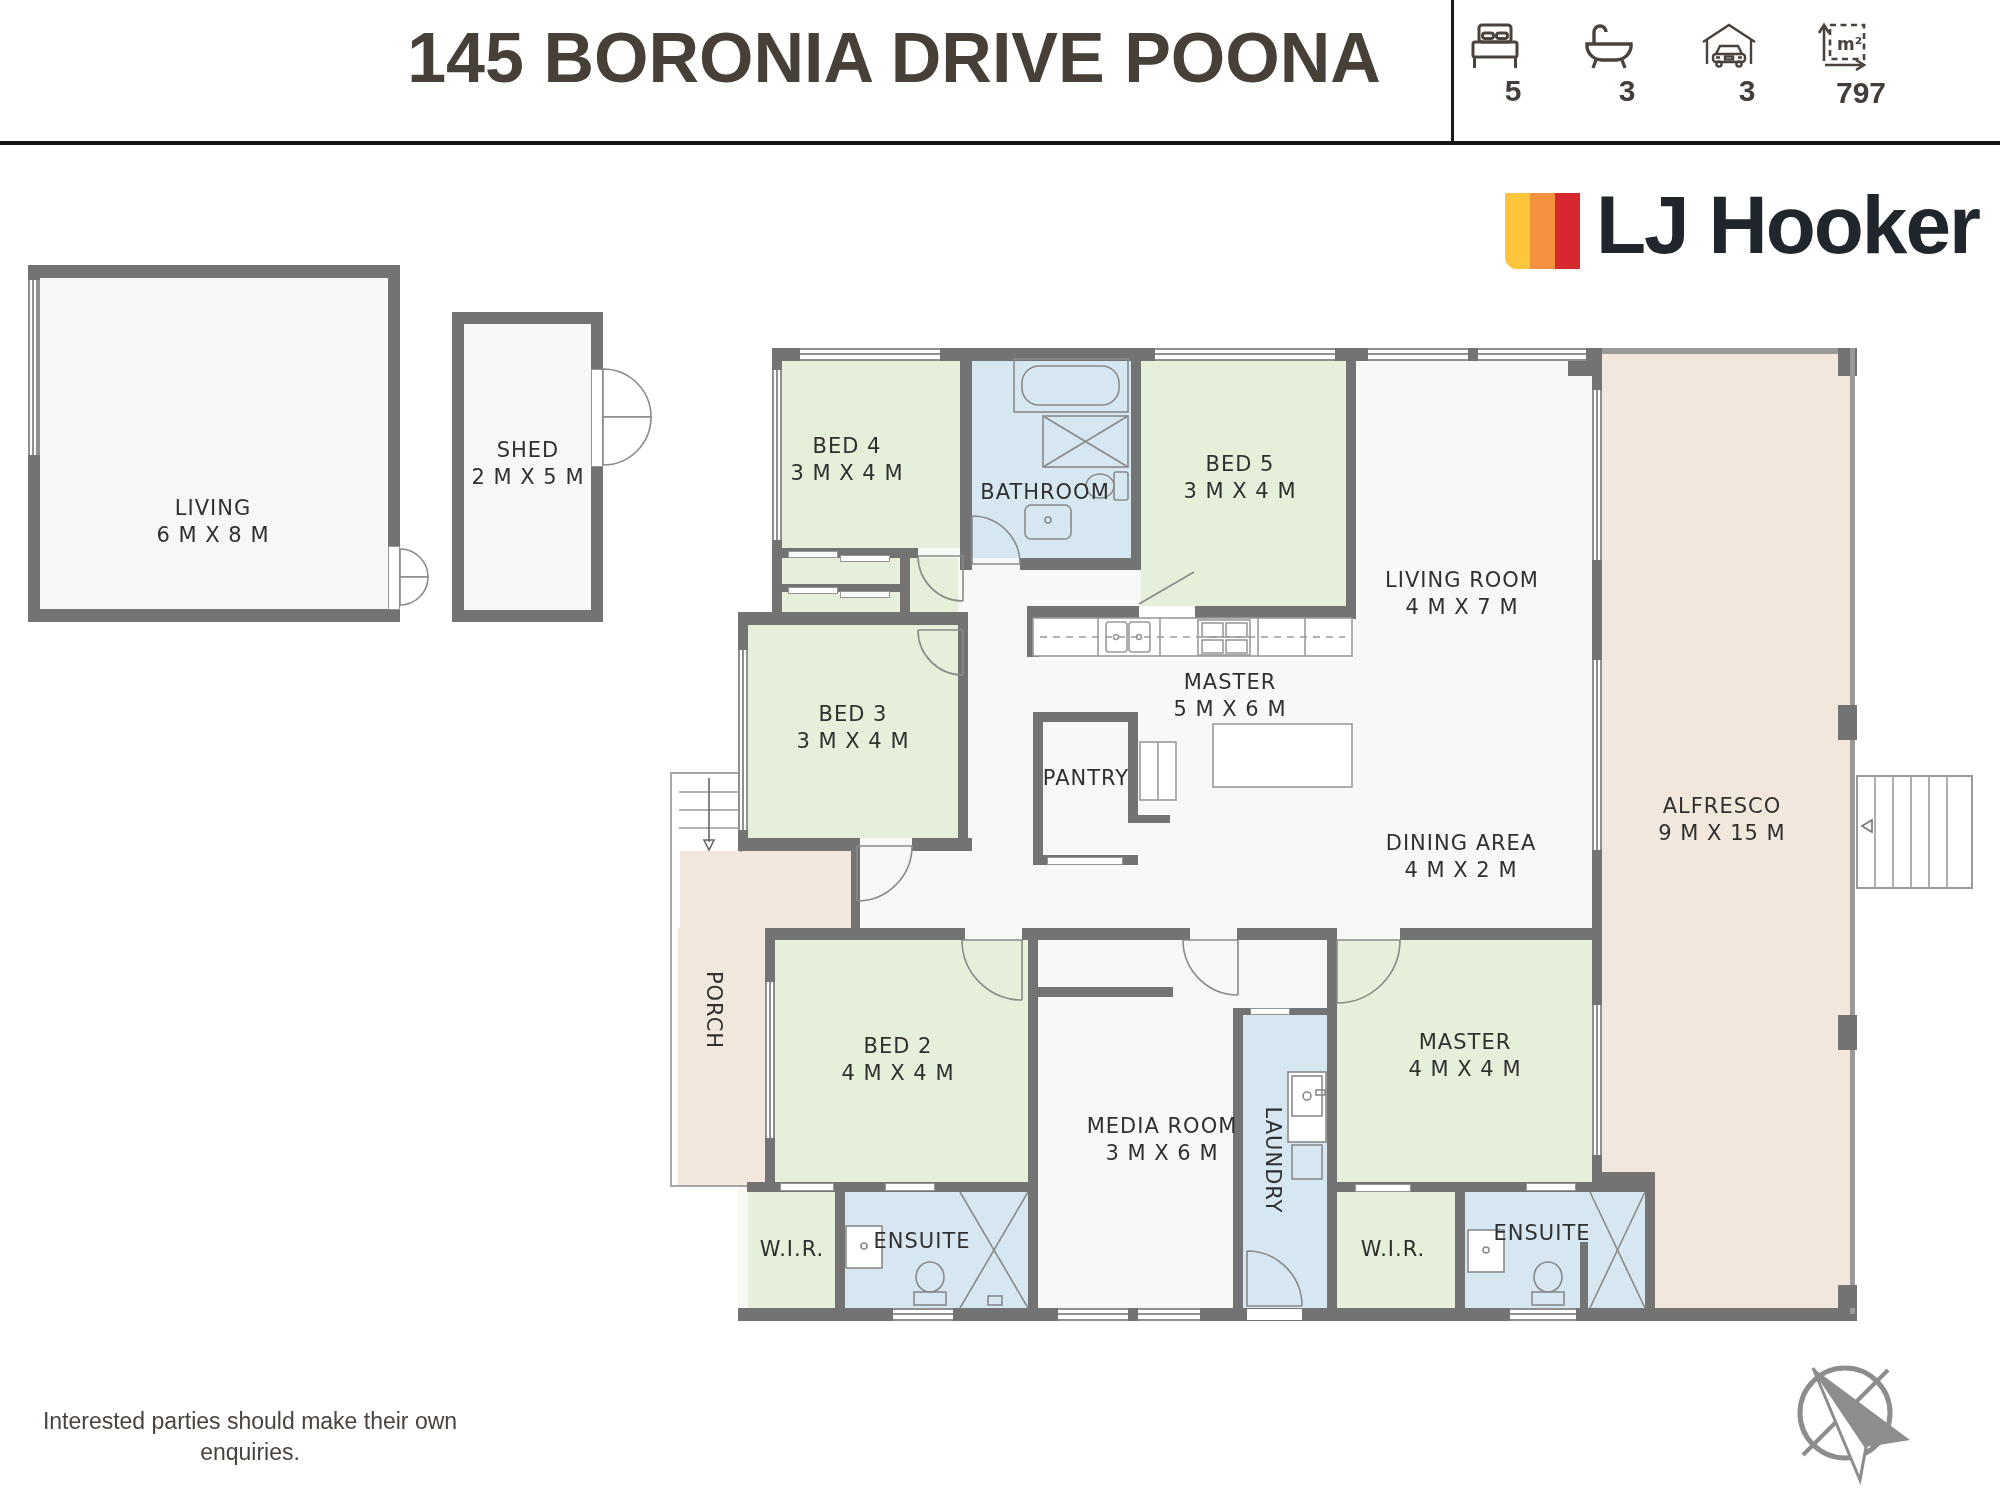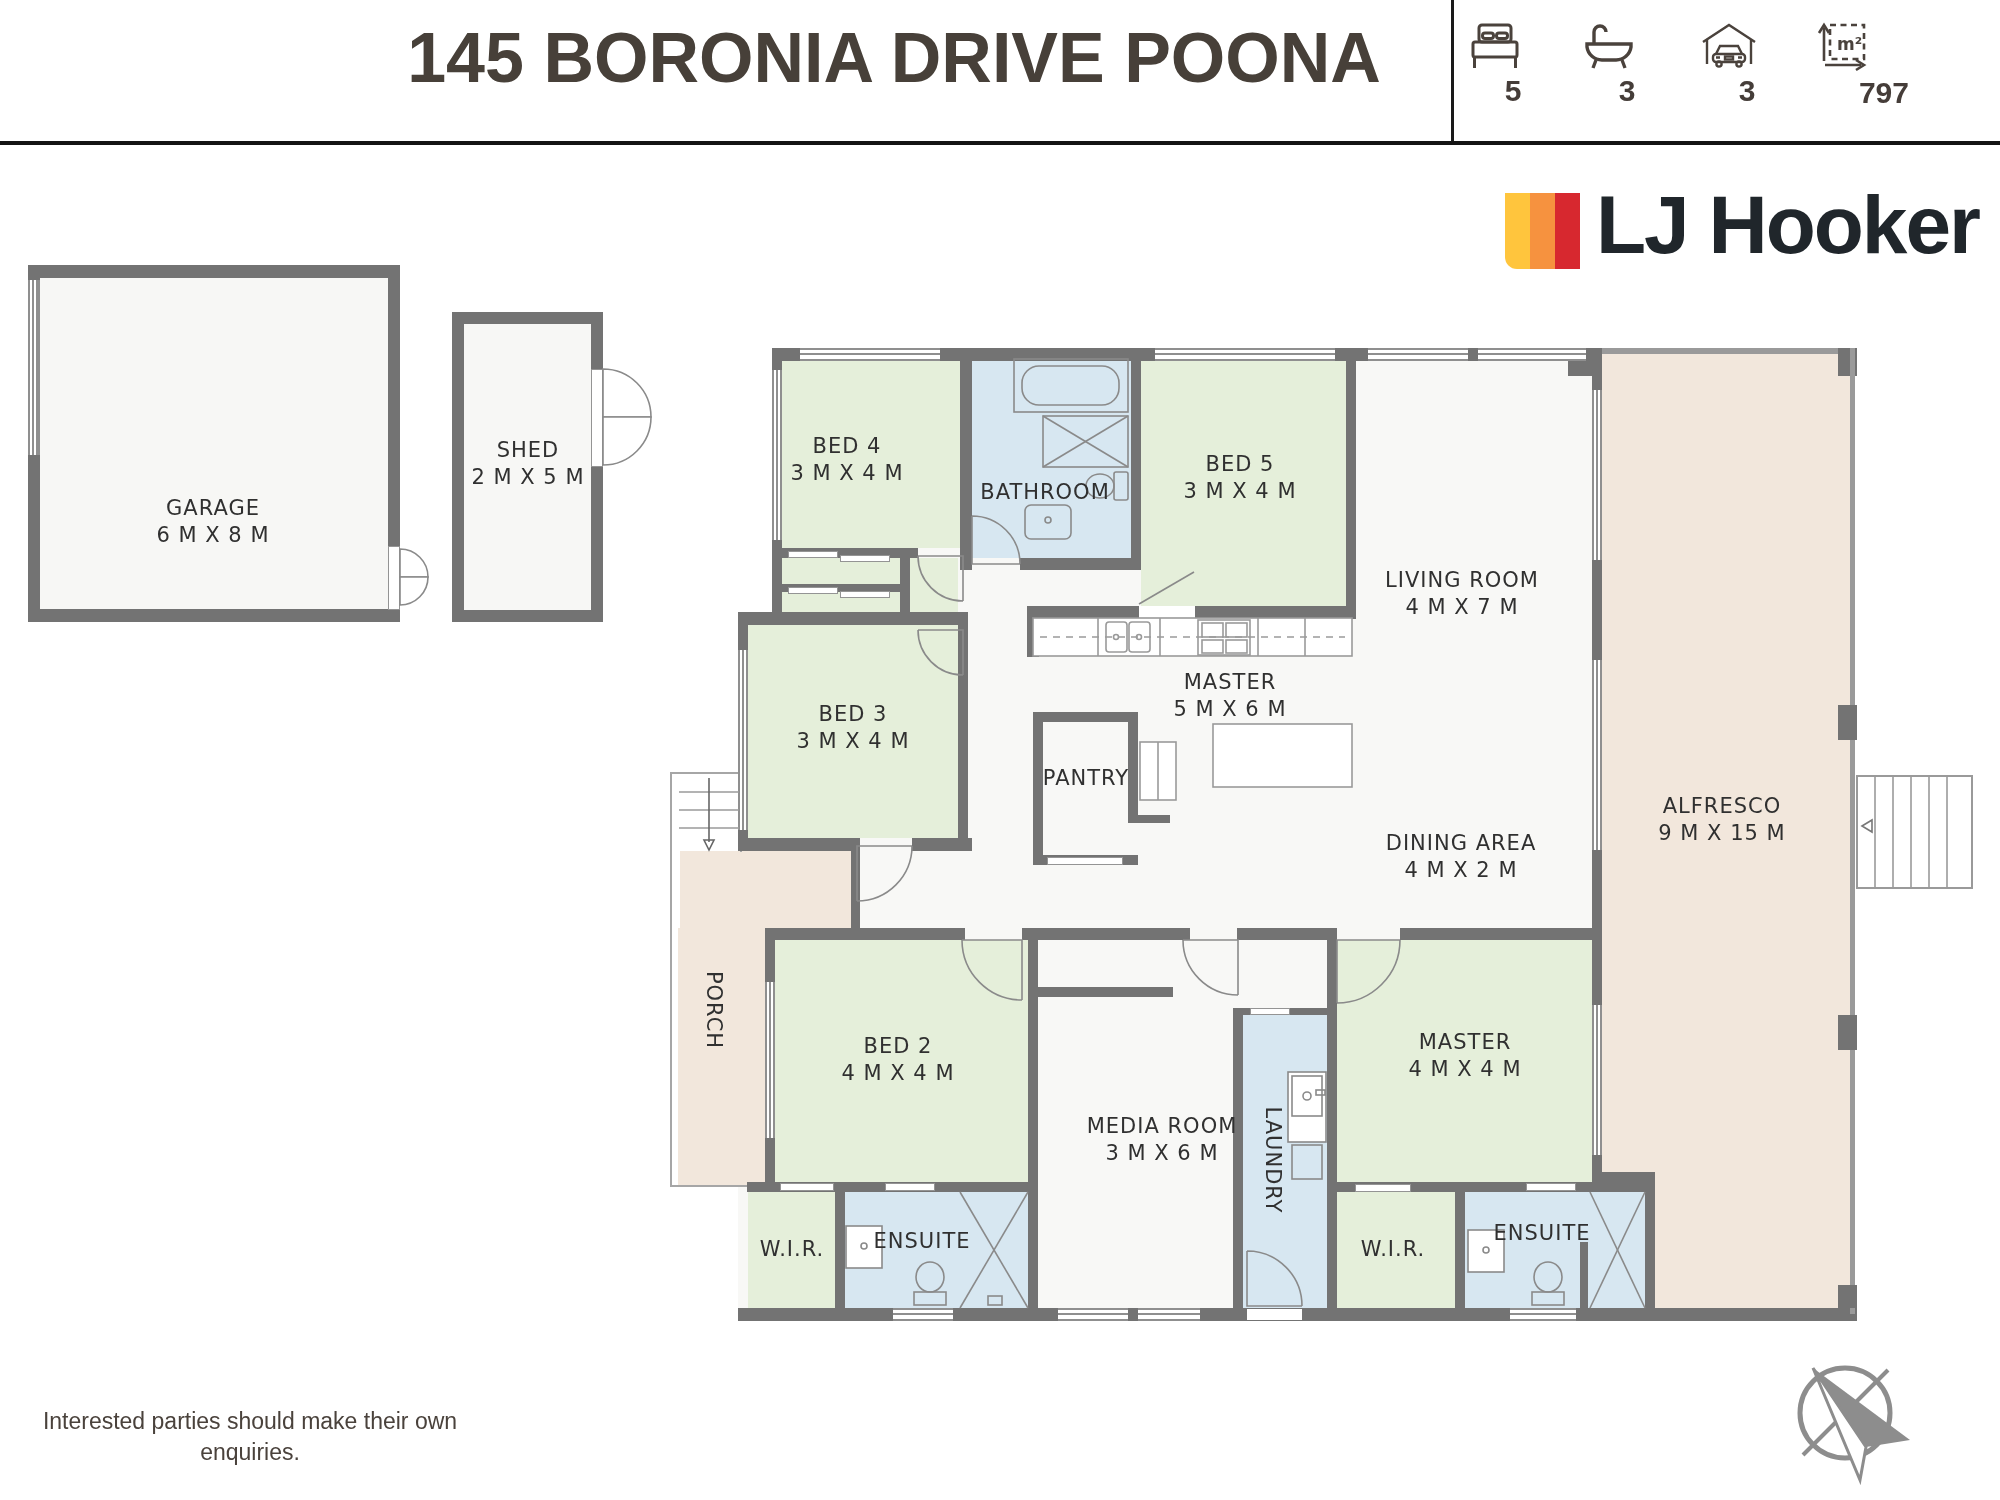--- a/index.html
+++ b/index.html
@@ -79,21 +79,21 @@
       <rect x="14" y="34" width="32" height="8" rx="3"></rect>
       <circle cx="20" cy="44" r="2.6"></circle>
         <circle cx="40" cy="44" r="2.6"></circle>
       <rect x="26" y="36.5" width="8" height="3"></rect>
       <path d="M17,37.5 h4 M39,37.5 h4"></path>
     </svg>
   </span>
   <span class="val">3</span>
 </div>
 
-<div class="stat" style="left:1813px;text-align:right;">
+<div class="stat" style="left:1813px;">
   <span>
     <svg width="60" height="54" viewBox="0 0 60 54" fill="none" stroke="#4a423c" stroke-width="2.6">
       <rect x="17" y="5" width="34" height="34" stroke-dasharray="6 4.5"></rect>
       <line x1="11" y1="41" x2="11" y2="8"></line>
       <path d="M6,13 L11,5 L16,13" fill="none"></path>
       <line x1="12" y1="45" x2="48" y2="45"></line>
       <path d="M43,40 L51,45 L43,50" fill="none"></path>
       <text x="24" y="30" stroke="none" fill="#4a423c" style="font-family:'DejaVu Sans',sans-serif;font-size:17px;font-weight:bold;">m²</text>
     </svg>
   </span>
@@ -350,21 +350,21 @@
 
     <g stroke="#8d8d8d">
       <circle cx="1845" cy="1413" r="45" stroke-width="5"></circle>
       <line x1="1803" y1="1455" x2="1888" y2="1370" stroke-width="4"></line>
       <polygon points="1813,1368 1910,1440 1866,1447" fill="#8d8d8d" stroke="none"></polygon>
       <polygon points="1813,1368 1866,1447 1860,1480" fill="#ffffff" stroke-width="3"></polygon>
     </g>
   </svg>
 
   <div class="lbl" style="left:213px;top:522px;">
-    <span style="display:block">GARAGE</span>
+    <span style="display:block">LIVING</span>
       <span style="display:block">6 M X 8 M</span>
     </div>
   <div class="lbl" style="left:528px;top:464px;">
     <span style="display:block">SHED</span>
       <span style="display:block">2 M X 5 M</span>
     </div>
   <div class="lbl" style="left:847px;top:460px;">
     <span style="display:block">BED 4</span>
       <span style="display:block">3 M X 4 M</span>
     </div>

